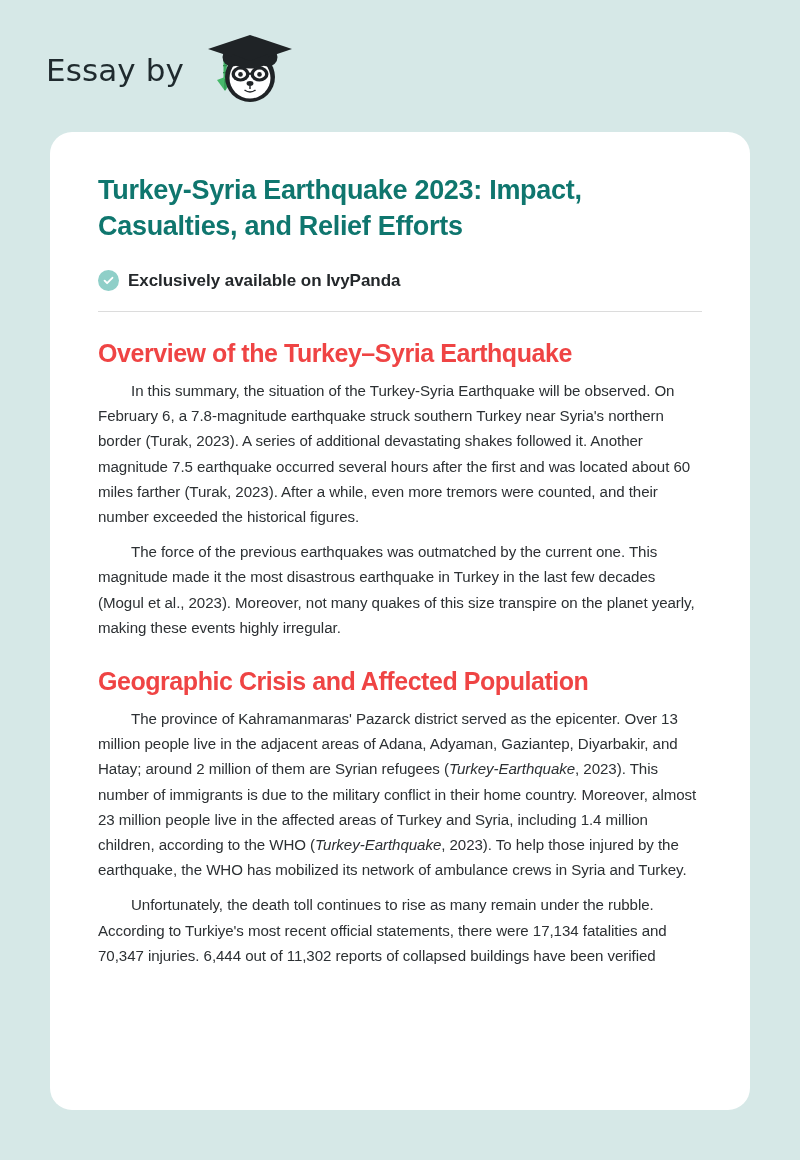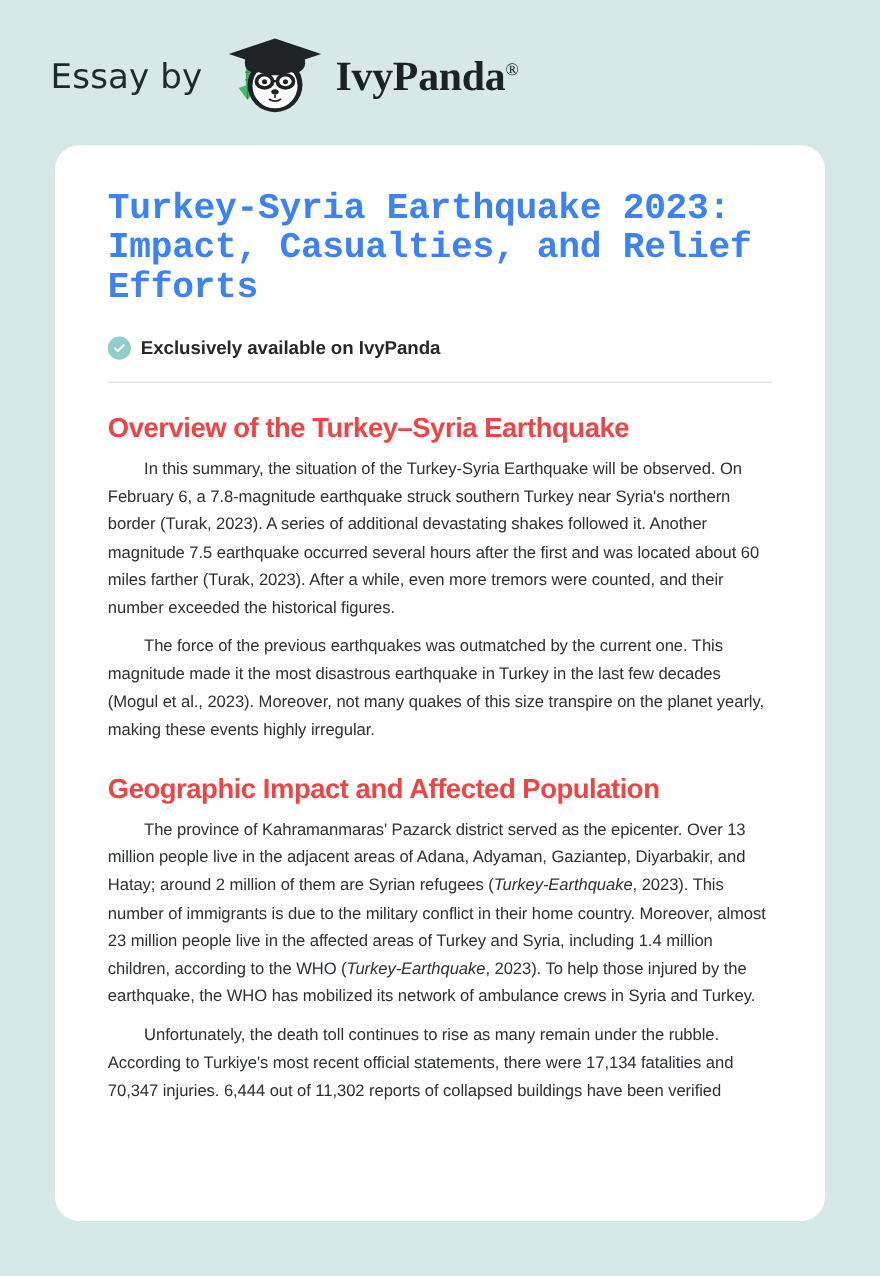--- a/index.html
+++ b/index.html
@@ -74,25 +74,25 @@
     background: #ffffff;
     border-radius: 22px;
     overflow: hidden;
   }
 
   .paper-inner {
     padding: 40px 48px 0 48px;
   }
 
   .doc-title {
-    font-family: Liberation Mono, monospace;
-    font-size: 33px;
+    font-family: Liberation Sans, sans-serif;
+    font-size: 27px;
     line-height: 36px;
     font-weight: 700;
-    color: #3b82f6;
+    color: #0f766e;
     letter-spacing: -0.3px;
     max-width: 620px;
   }
 
   .exclusive-badge {
     display: flex;
     align-items: center;
     gap: 9px;
     margin-top: 26px;
   }
@@ -180,23 +180,20 @@
 
         <ellipse cx="50" cy="54" rx="8.5" ry="6.5" fill="#ffffff"></ellipse>
         <ellipse cx="50" cy="50.5" rx="3.4" ry="2.4" fill="#1f2326"></ellipse>
         <path d="M50 53 L50 56" stroke="#1f2326" stroke-width="1.4"></path>
         <path d="M44.5 57 Q50 61 55.5 57" stroke="#1f2326" stroke-width="1.5" fill="none"></path>
 
         <path d="M50 2 L92 16 L50 30 L8 16 Z" fill="#1f2326"></path>
         <path d="M32 21 L32 31 Q50 40 68 31 L68 21 L50 28 Z" fill="#1f2326"></path>
       </svg>
     </span>
-    <span class="brand-wordmark">
-      <span>IvyPanda</span><span class="reg">®</span>
-    </span>
   </a>
 </div>
 
 <div class="paper-card">
   <div class="paper-inner">
 
     <h1 class="doc-title">Turkey-Syria Earthquake 2023: Impact, Casualties, and Relief Efforts</h1>
 
     <div class="exclusive-badge">
       <span class="check-circle">
@@ -206,19 +203,19 @@
       </span>
       <span class="exclusive-text">Exclusively available on IvyPanda</span>
     </div>
 
     <div class="divider"></div>
 
     <h2 class="section-heading">Overview of the Turkey–Syria Earthquake</h2>
     <p class="body-paragraph">In this summary, the situation of the Turkey-Syria Earthquake will be observed. On February 6, a 7.8-magnitude earthquake struck southern Turkey near Syria's northern border (Turak, 2023). A series of additional devastating shakes followed it. Another magnitude 7.5 earthquake occurred several hours after the first and was located about 60 miles farther (Turak, 2023). After a while, even more tremors were counted, and their number exceeded the historical figures.</p>
     <p class="body-paragraph">The force of the previous earthquakes was outmatched by the current one. This magnitude made it the most disastrous earthquake in Turkey in the last few decades (Mogul et al., 2023). Moreover, not many quakes of this size transpire on the planet yearly, making these events highly irregular.</p>
 
-    <h2 class="section-heading">Geographic Impact and Affected Population</h2>
+    <h2 class="section-heading">Geographic Crisis and Affected Population</h2>
     <p class="body-paragraph">The province of Kahramanmaras' Pazarck district served as the epicenter. Over 13 million people live in the adjacent areas of Adana, Adyaman, Gaziantep, Diyarbakir, and Hatay; around 2 million of them are Syrian refugees (<i>Turkey-Earthquake</i>, 2023). This number of immigrants is due to the military conflict in their home country. Moreover, almost 23 million people live in the affected areas of Turkey and Syria, including 1.4 million children, according to the WHO (<i>Turkey-Earthquake</i>, 2023). To help those injured by the earthquake, the WHO has mobilized its network of ambulance crews in Syria and Turkey.</p>
 
     <p class="body-paragraph clipped-paragraph">Unfortunately, the death toll continues to rise as many remain under the rubble. According to Turkiye's most recent official statements, there were 17,134 fatalities and 70,347 injuries. 6,444 out of 11,302 reports of collapsed buildings have been verified</p>
 
   </div>
 </div>
 
 </body></html>

